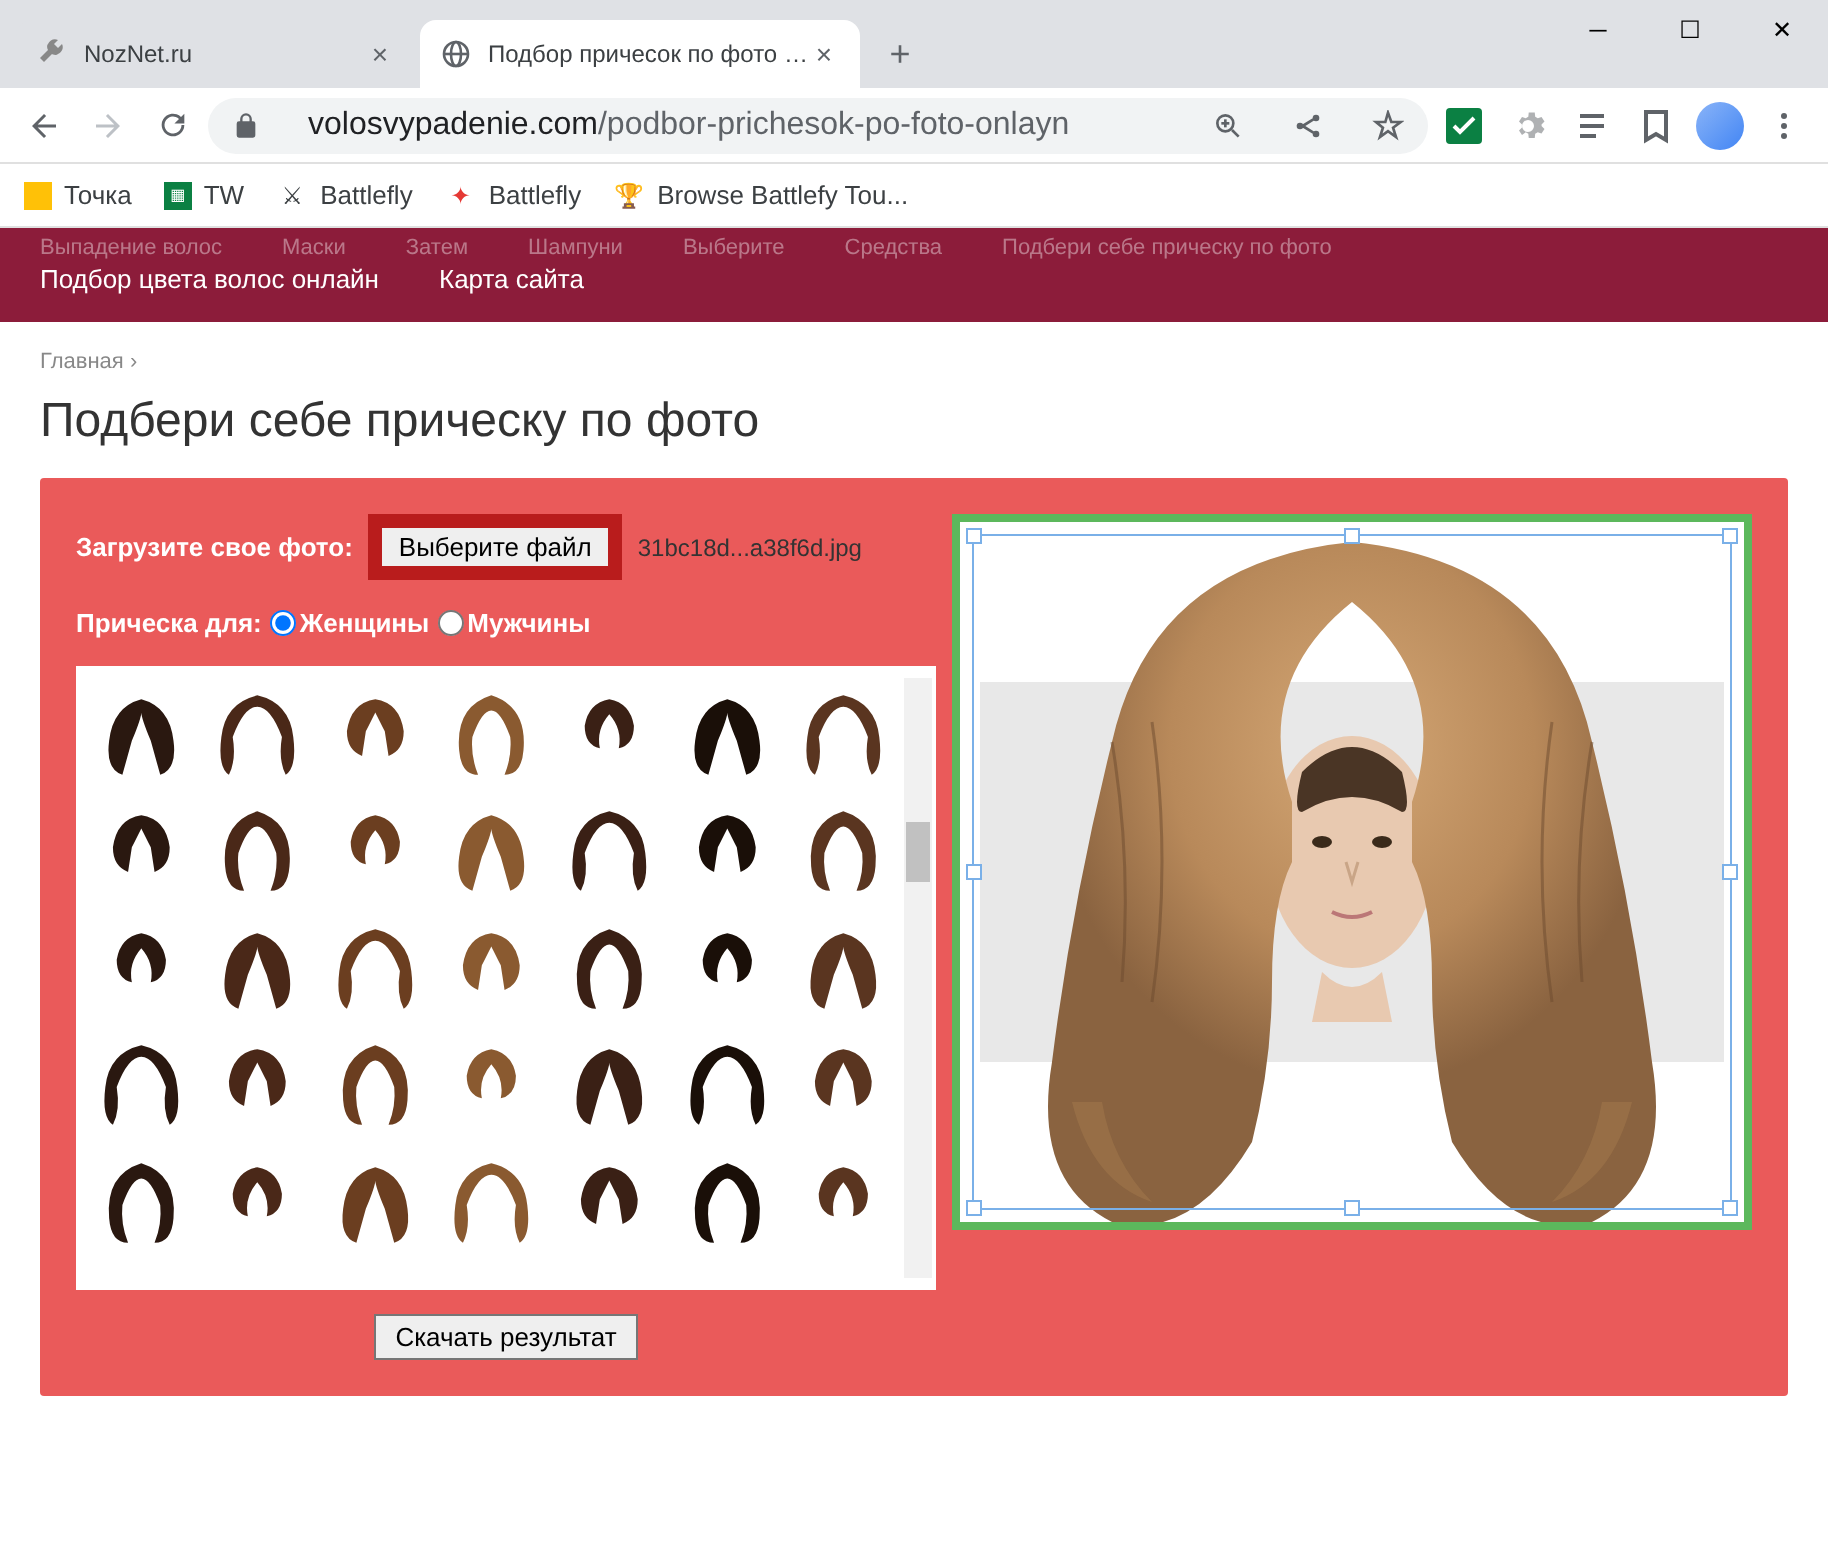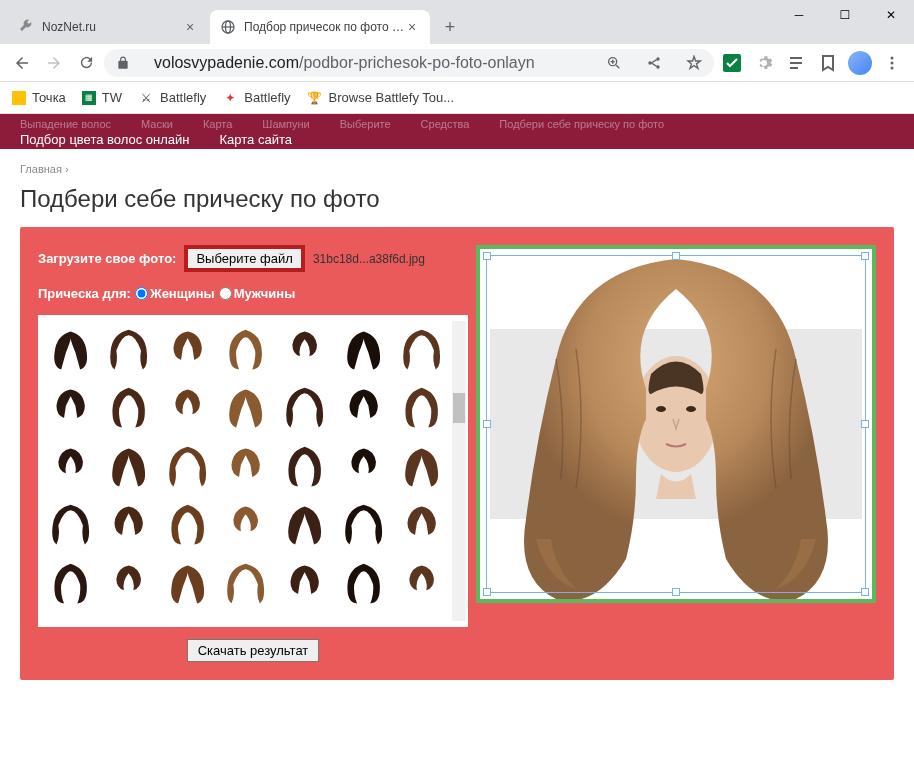--- a/index.html
+++ b/index.html
@@ -34,36 +34,36 @@
 
 
 .bookmarks{height:32px;background:#fff;display:flex;align-items:center;padding:0 12px;gap:16px;border-bottom:1px solid #e0e0e0}
 .bookmark{display:flex;align-items:center;gap:6px;font-size:13px;color:#3c4043;cursor:pointer}
 .bm-icon{width:16px;height:16px;display:flex;align-items:center;justify-content:center;font-size:12px}
 
 
 .page{height:calc(774px - 8px - 36px - 38px - 32px);overflow:hidden;background:#fff}
 
 
-.sitenav{background:#8c1c3a;color:#fff;font-size:13px;padding:4px 20px 2px}
+.sitenav{background:#8c1c3a;color:#fff;font-size:13px;padding:4px 20px 14px}
 .sitenav-row{display:flex;gap:30px;flex-wrap:wrap}
 
 
 .breadcrumb{padding:14px 20px 6px;font-size:11px;color:#888}
 .breadcrumb a{color:#888;text-decoration:none}
 
 
 .pagetitle{padding:4px 20px 14px;font-size:24px;font-weight:400;color:#333}
 
 
 .mainbox{margin:0 20px;background:#ea5a5a;padding:18px;display:flex;gap:8px;border-radius:2px}
 
 .leftcol{flex:0 0 430px}
 .upload-row{color:#fff;font-size:13px;font-weight:bold;display:flex;align-items:center;gap:8px;margin-bottom:14px}
-.filebtn{background:#efefef;border:4px solid #b91c1c;color:#000;font-size:13px;padding:2px 8px;cursor:pointer;font-weight:normal}
+.filebtn{background:#efefef;border:7px solid #b91c1c;color:#000;font-size:13px;padding:2px 8px;cursor:pointer;font-weight:normal}
 .filename{color:#333;font-size:12px;font-weight:normal}
 
 .gender-row{color:#fff;font-size:13px;font-weight:bold;display:flex;align-items:center;gap:4px;margin-bottom:14px}
 .gender-row label{font-weight:bold;display:flex;align-items:center;gap:2px}
 .gender-row input{accent-color:#0075ff}
 
 .hairgrid-wrap{background:#fff;padding:6px;position:relative;height:312px}
 .hairgrid{display:grid;grid-template-columns:repeat(7,1fr);gap:6px;height:300px;overflow:hidden;padding-right:14px}
 .hair-thumb{width:100%;aspect-ratio:1;display:flex;align-items:center;justify-content:center}
 .hair-thumb svg{width:90%;height:90%}
@@ -211,21 +211,21 @@
       <span class="bm-icon">🏆</span>
       <span>Browse Battlefy Tou...</span>
     </div>
 </div>
 
 <div class="page">
   <div class="sitenav">
     <div class="sitenav-row" style="opacity:0.4;font-size:11px;margin-bottom:2px">
       <span>Выпадение волос</span>
         <span>Маски</span>
-        <span>Карта</span>
+        <span>Затем</span>
         <span>Шампуни</span>
         <span>Выберите</span>
         <span>Средства</span>
         <span>Подбери себе прическу по фото</span>
     </div>
     <div class="sitenav-row">
       <span>Подбор цвета волос онлайн</span>
       <span>Карта сайта</span>
     </div>
   </div>

